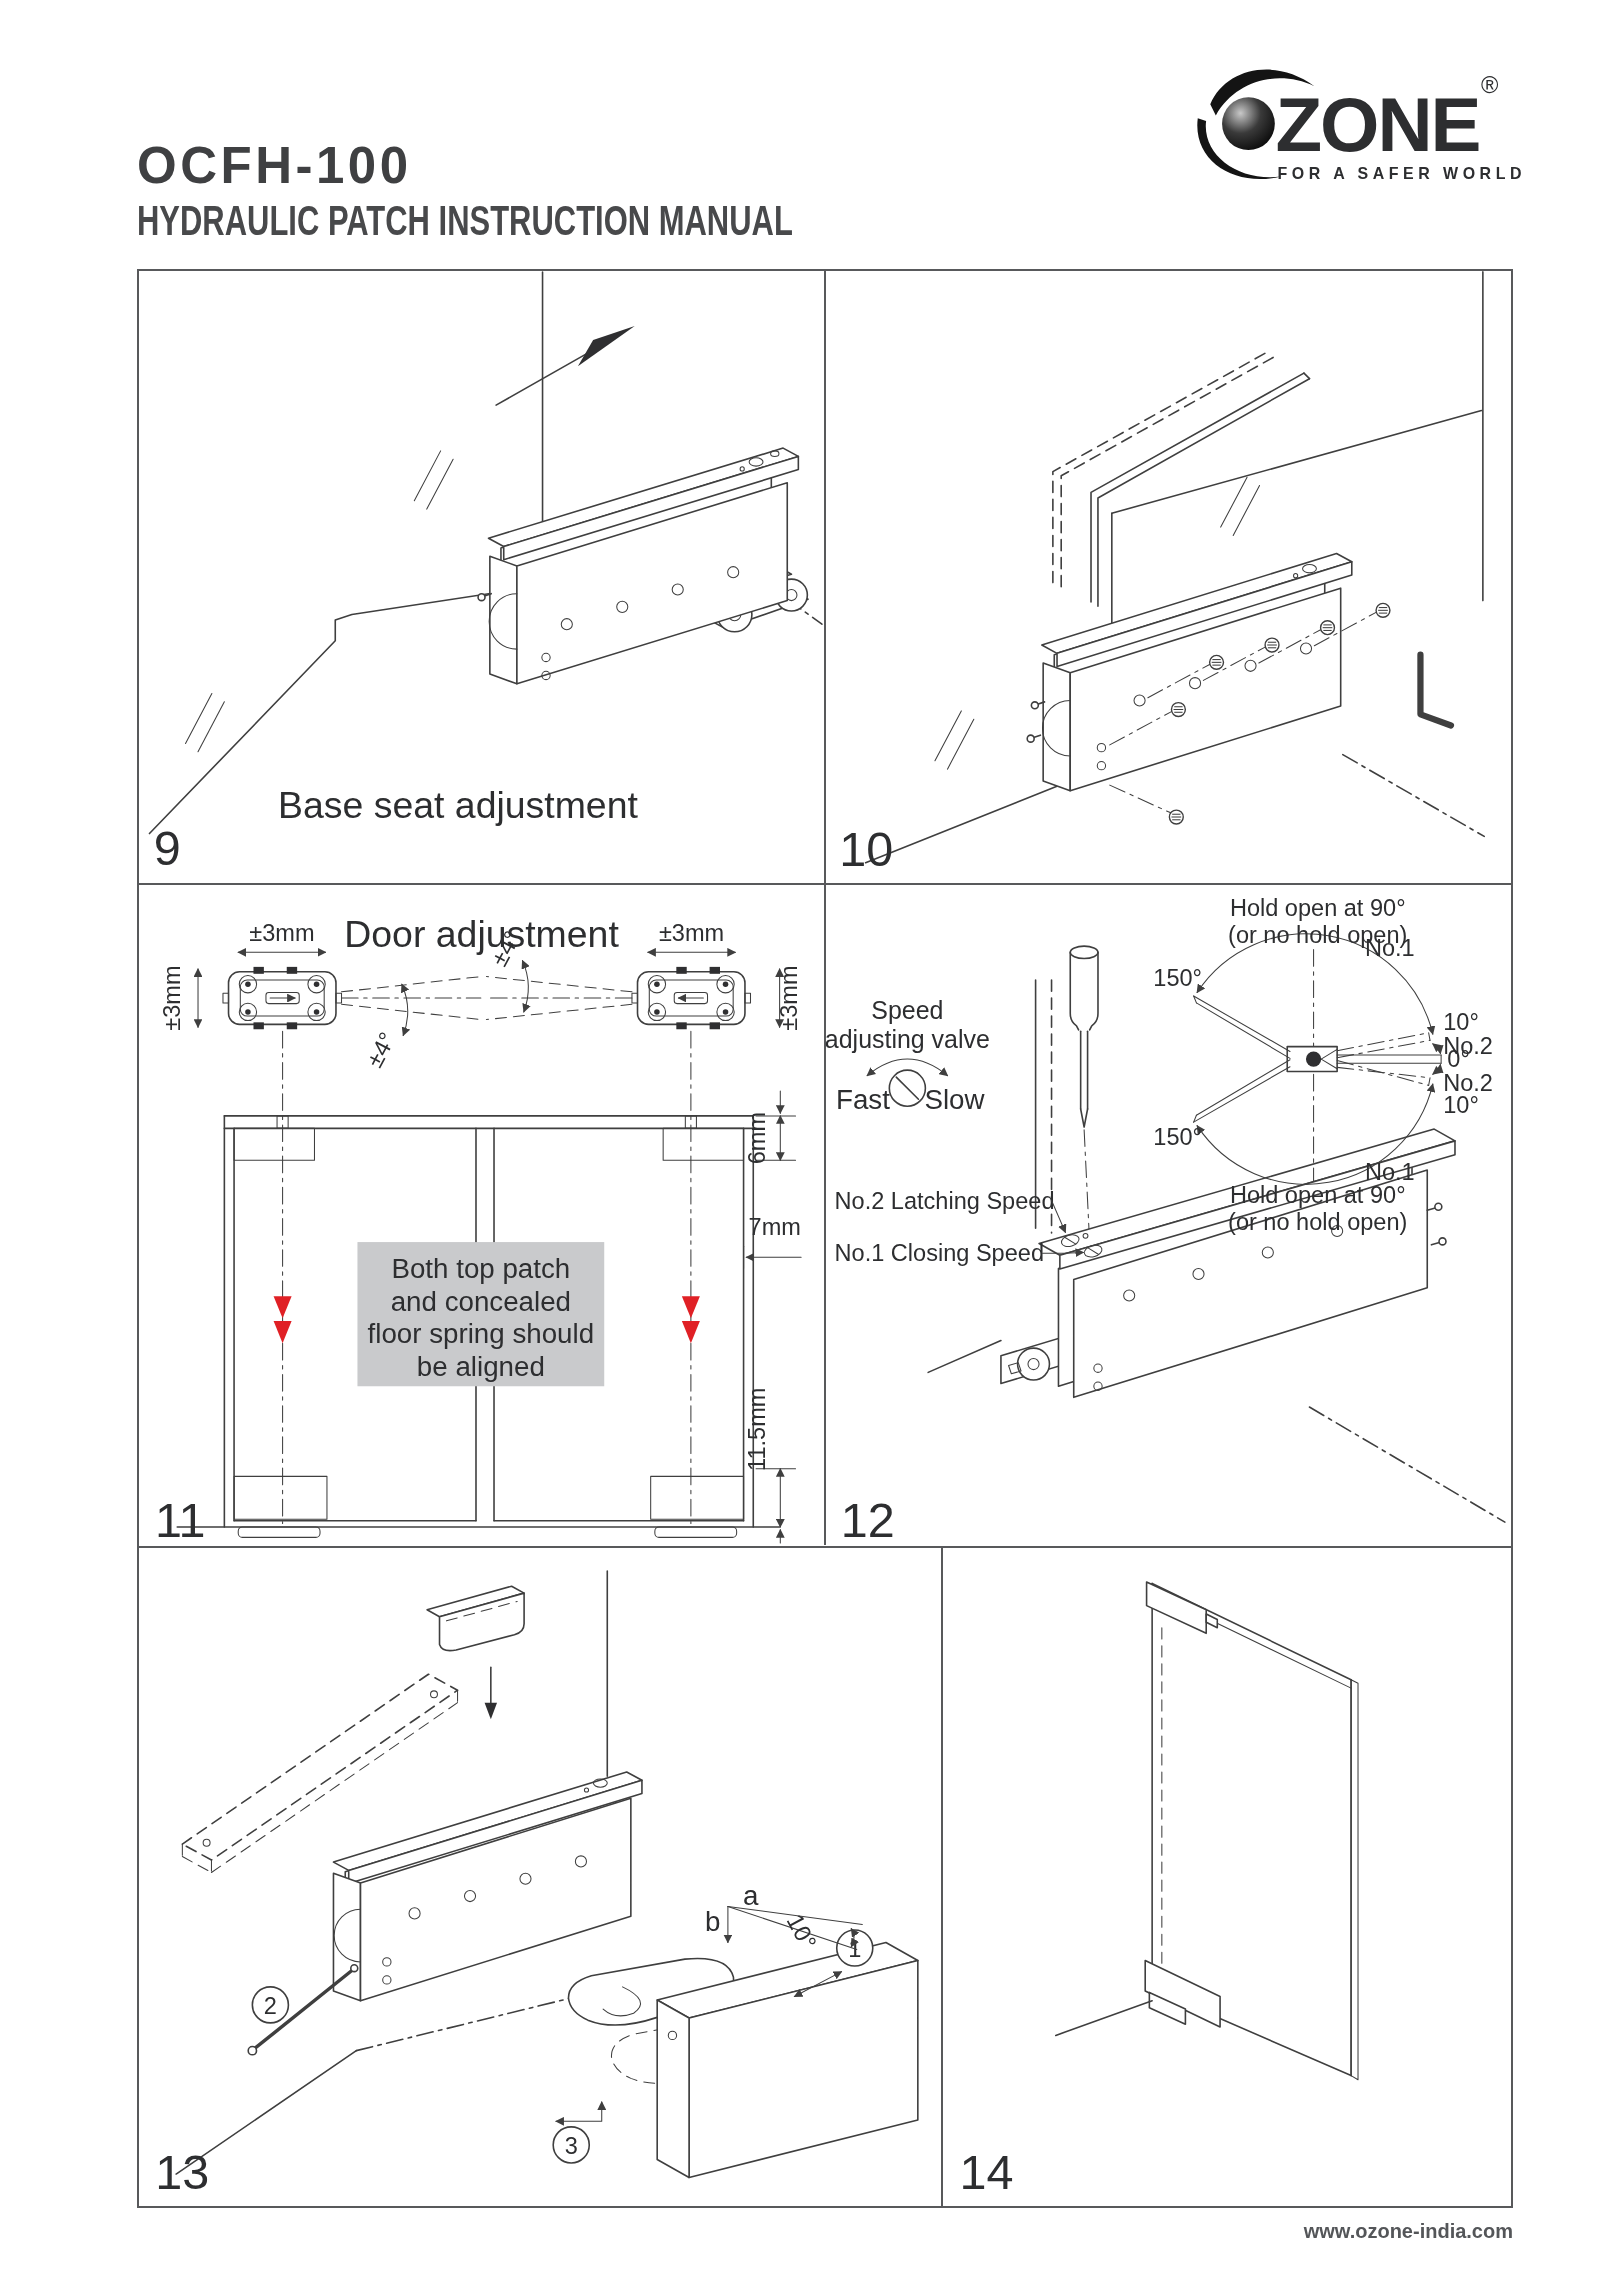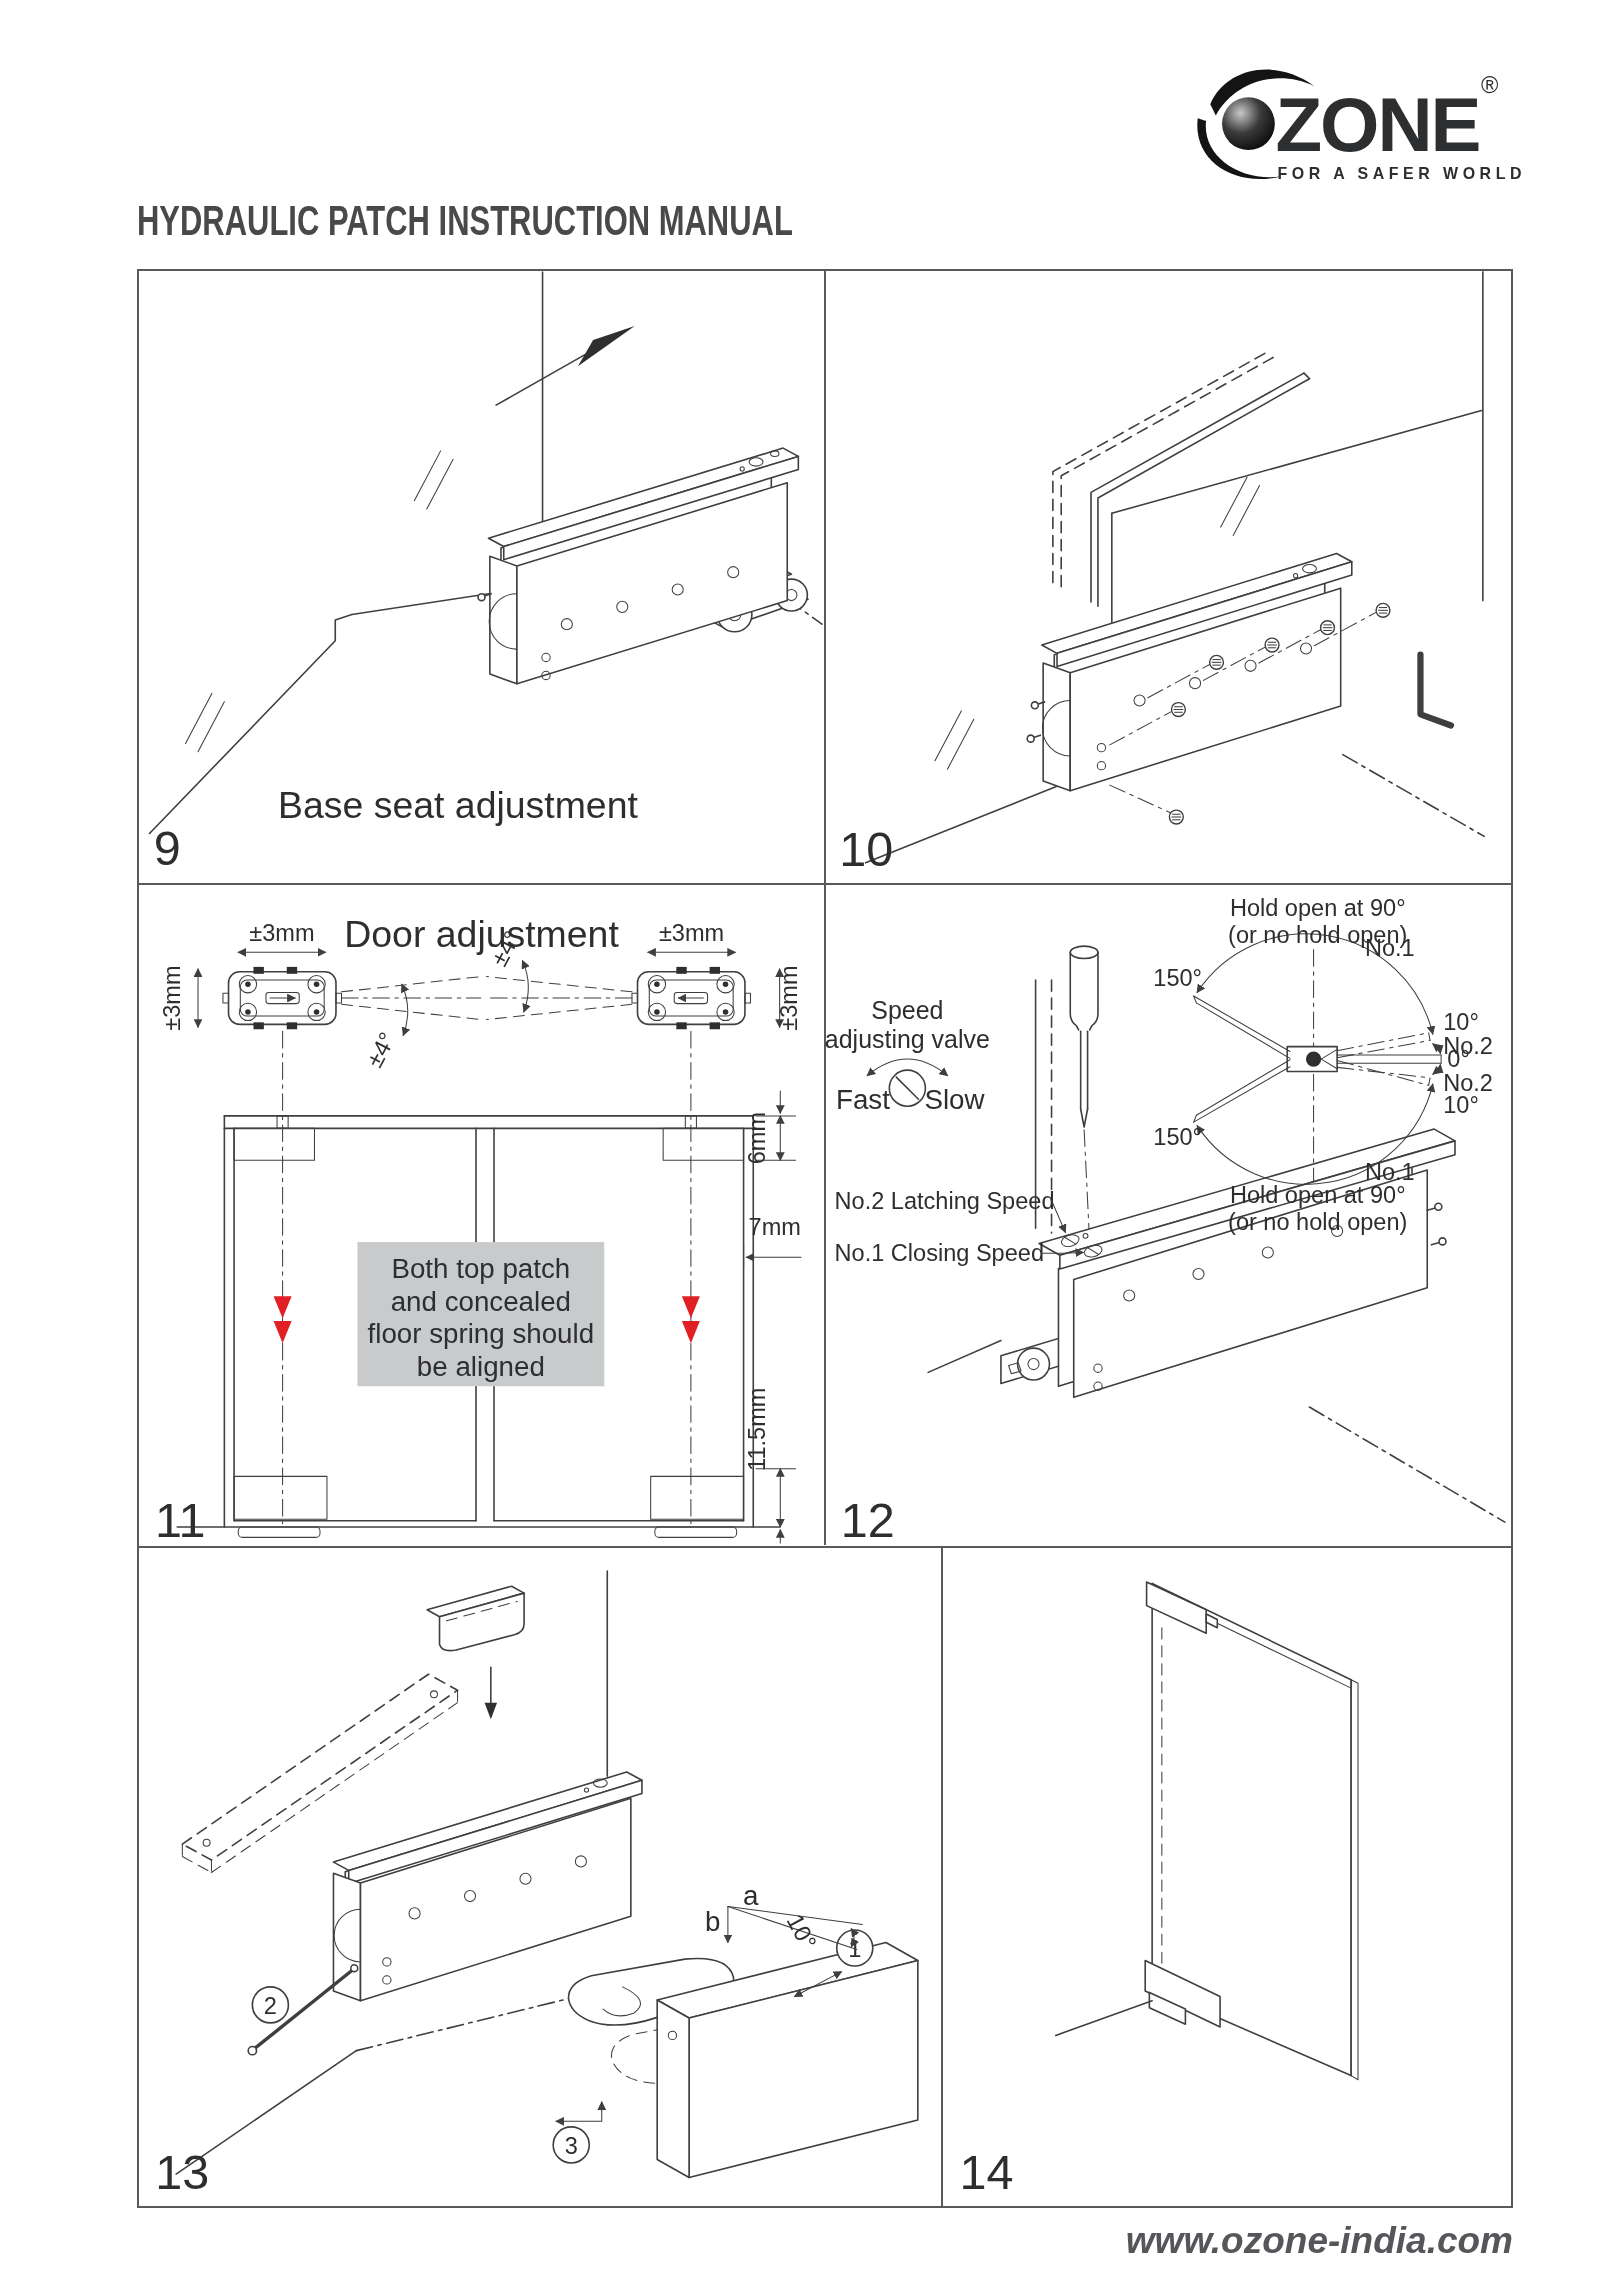--- a/index.html
+++ b/index.html
@@ -2,21 +2,21 @@
 <html style="font-size:11px"><head>
 <meta charset="utf-8">
 <style>
   html,body{margin:0;padding:0;background:#ffffff;}
   .page{position:relative;width:1623px;height:2295px;background:#fff;overflow:hidden;
         font-family:"Liberation Sans",sans-serif;color:#2d2e30;}
   .abs{position:absolute;}
   .title{left:137px;top:136px;font-size:51px;font-weight:bold;letter-spacing:3.5px;color:#3f4042;}
   .subtitle{left:137px;top:196px;font-size:43px;font-weight:bold;color:#48494b;
             transform:scaleX(0.72);transform-origin:left top;white-space:nowrap;}
-  .footer{right:110px;top:2220px;font-size:37px;font-weight:bold;color:#545659;font-style:italic;}
+  .footer{right:110px;top:2220px;font-size:20px;font-weight:bold;color:#545659;}
   .gridline{background:#58595b;}
   svg{display:block;}
   .ln{fill:none;stroke:#3f3f3f;stroke-width:2.3;stroke-linecap:round;stroke-linejoin:round;}
   .lnt{fill:none;stroke:#3f3f3f;stroke-width:1.5;stroke-linecap:round;stroke-linejoin:round;}
   .lnf{fill:#ffffff;stroke:#3f3f3f;stroke-width:2.3;stroke-linejoin:round;}
   .dk{fill:#2f2f31;stroke:none;}
   .dash{stroke-dasharray:16 10;}
   .dd{stroke-dasharray:24 8 5 8;}
   .txt{fill:#2d2e30;font-family:"Liberation Sans",sans-serif;} .t34{font-size:34px;} .t36{font-size:36px;} .t40{font-size:40px;}
   .t54{font-size:54px;} .t70{font-size:70px;}
@@ -39,20 +39,21 @@
       </radialGradient>
       <g id="setscrew">
         <circle r="10" fill="#ffffff" stroke="#3f3f3f" stroke-width="2"></circle>
         <line x1="-6" y1="-4" x2="6" y2="-4" stroke="#3f3f3f" stroke-width="1.5"></line>
         <line x1="-7" y1="0" x2="7" y2="0" stroke="#3f3f3f" stroke-width="1.5"></line>
         <line x1="-6" y1="4" x2="6" y2="4" stroke="#3f3f3f" stroke-width="1.5"></line>
       </g>
     </defs>
   </svg>
 
+  <div class="abs title">OCFH-100</div>
   <div class="abs subtitle">HYDRAULIC PATCH INSTRUCTION MANUAL</div>
 
   <svg class="abs" style="left:1170px;top:57px;" width="361" height="139" viewBox="0 0 520 200">
     <g>
       <path d="M 58 68 C 80 16 152 0 208 42 C 158 18 95 32 66 84 Z" fill="#141414"></path>
       <path d="M 40 88 C 32 152 96 188 160 172 C 100 180 46 142 52 92 Z" fill="#141414"></path>
       <circle cx="113" cy="96" r="38" fill="url(#sph)"></circle>
     </g>
     <text x="152" y="136" class="txt" font-size="110" font-weight="bold" letter-spacing="-3">ZONE</text>
     <text x="448" y="52" class="txt" font-size="34">®</text>

